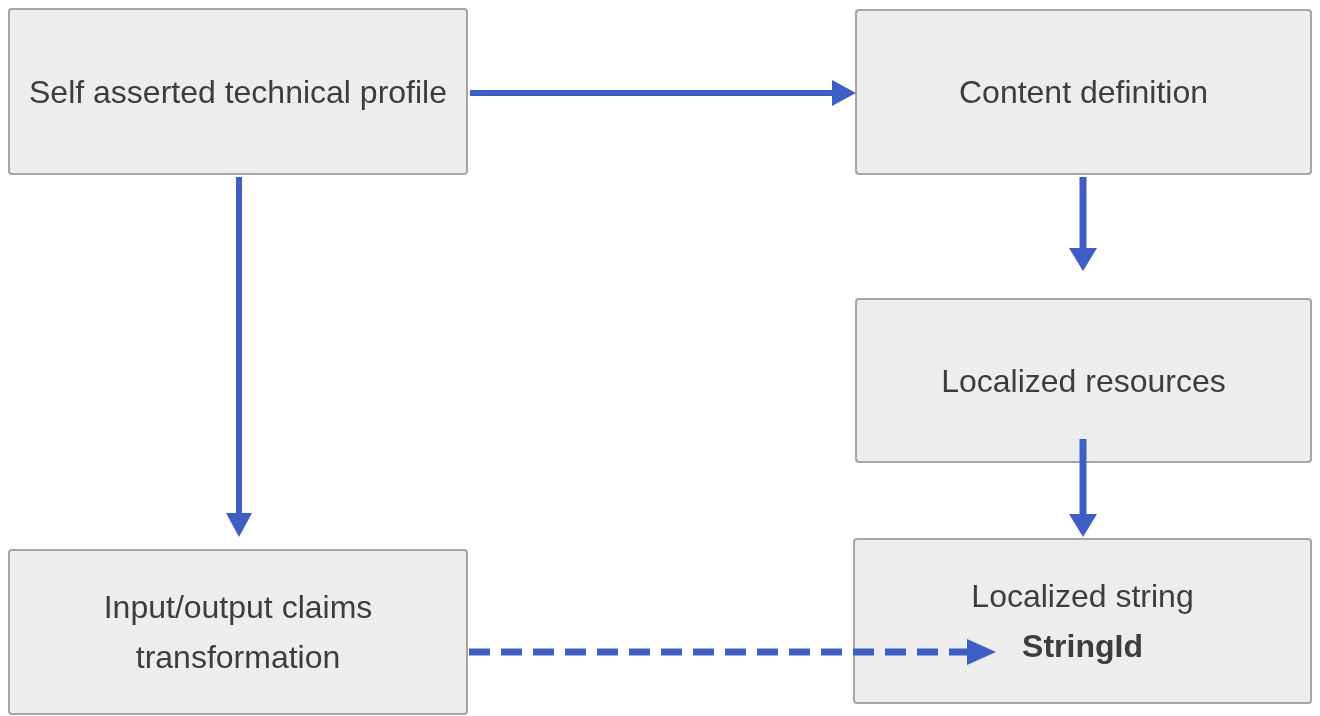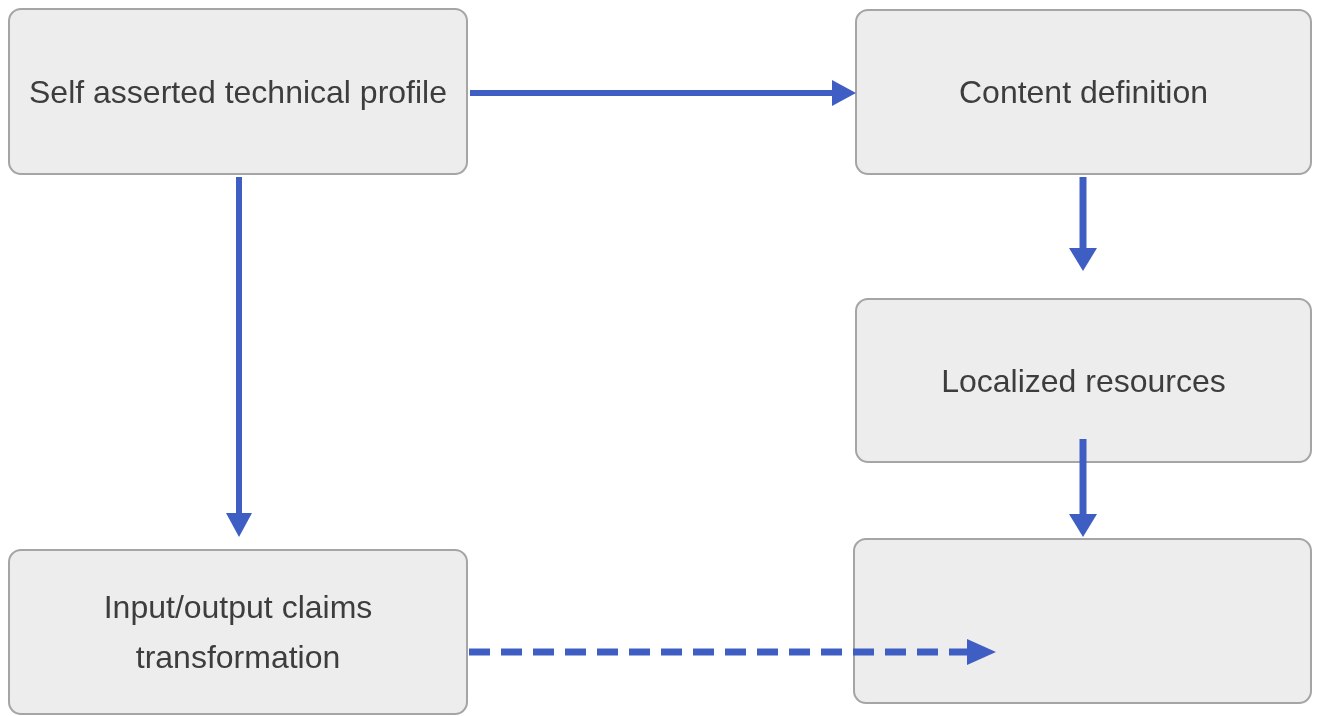--- a/index.html
+++ b/index.html
@@ -15,21 +15,21 @@
     width: 1320px;
     height: 716px;
     background: #ffffff;
     font-family: "Liberation Sans", "DejaVu Sans", sans-serif;
     overflow: hidden;
   }
   .node {
     position: absolute;
     background: var(--box-fill);
     border: 2px solid var(--box-border);
-    border-radius: 13px;
+    border-radius: 4px;
     display: flex;
     align-items: center;
     justify-content: center;
     text-align: center;
     color: var(--text);
     font-size: 32px;
     line-height: 50px;
     padding: 12px 18px;
   }
   .node .bold-line { font-weight: 700; }
@@ -63,21 +63,22 @@
   <div class="node" id="node-b">
     <span>Content definition</span>
   </div>
 
   <div class="node" id="node-c">
     <span>Localized resources</span>
   </div>
 
   <div class="node" id="node-d">
     <span>
-      <br>
+      <span>Localized string</span><br>
+      <span class="bold-line">StringId</span>
     </span>
   </div>
 
   <div class="node" id="node-e">
     <span>Input/output claims transformation</span>
   </div>
 
   <svg class="edges" width="1320" height="716" viewBox="0 0 1320 716">
     <g>
       <line class="al" x1="470" y1="93" x2="832" y2="93"></line>

